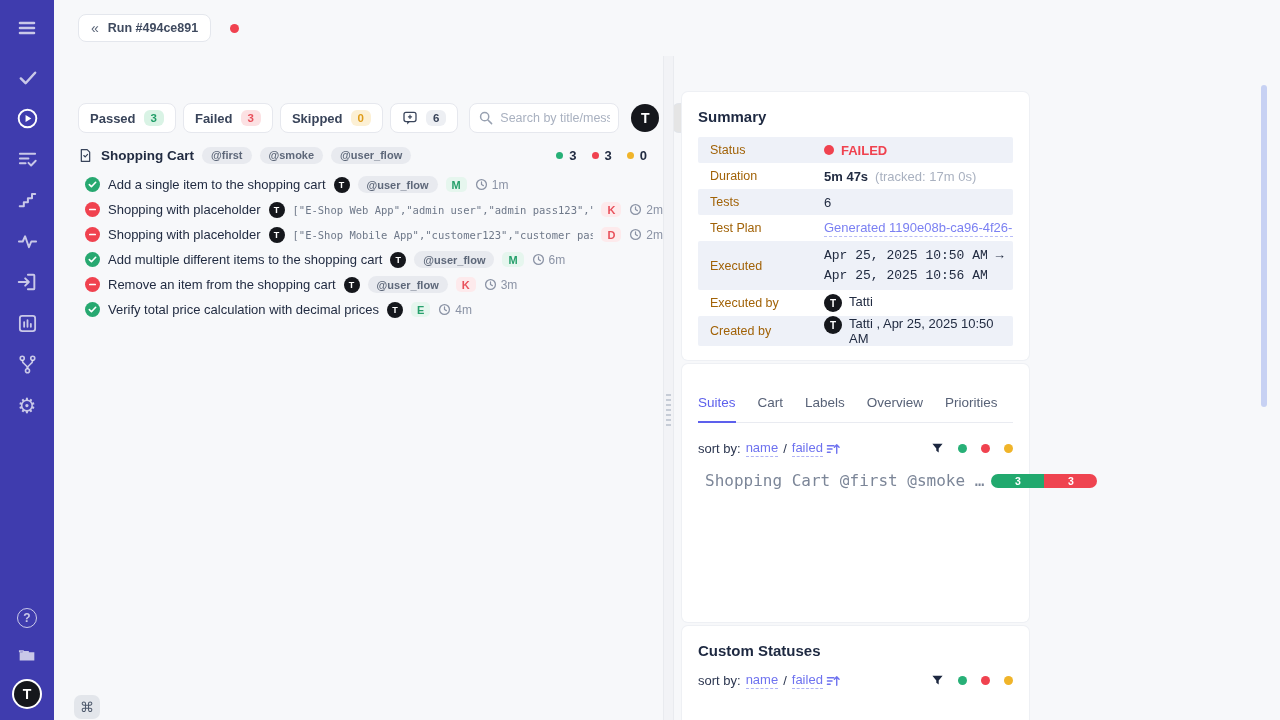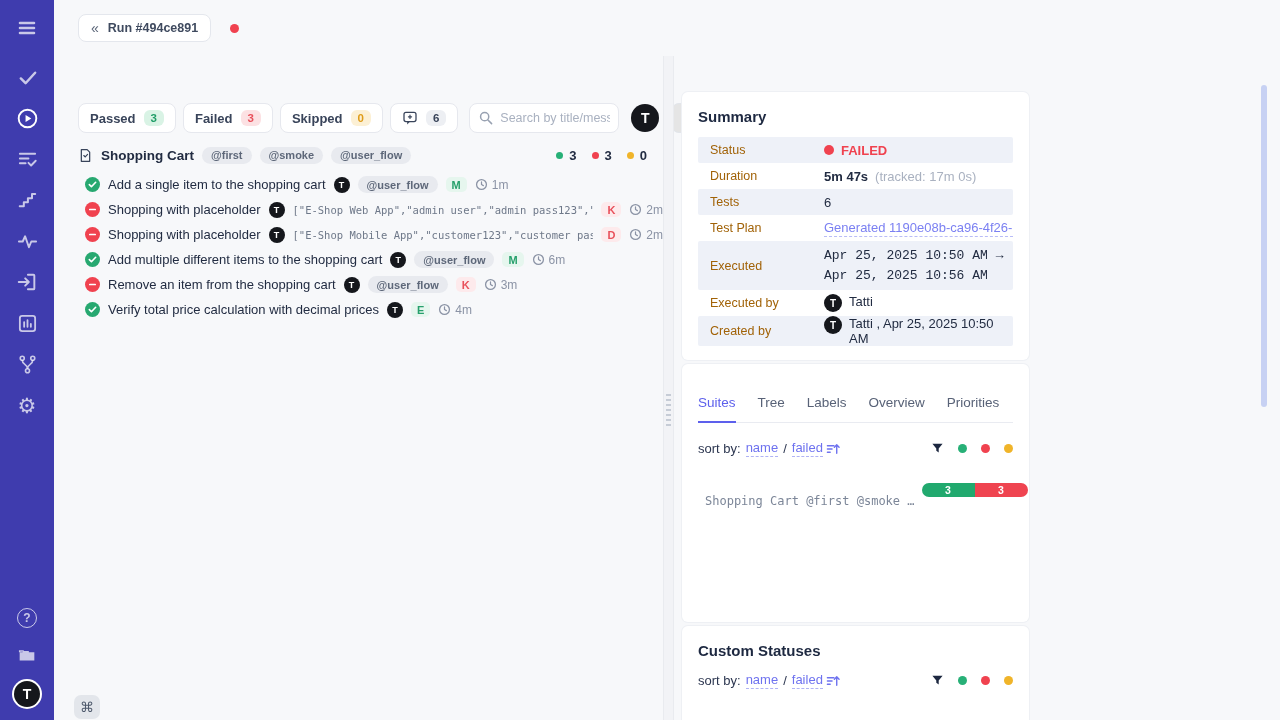--- a/index.html
+++ b/index.html
@@ -131,22 +131,22 @@
   .tab { font-size:13.5px; color:#586277; padding-bottom:11px; }
   .tab.active { color:#5d60ec; border-bottom:2px solid #5d60ec; margin-bottom:-1px; }
   .sort-row { display:flex; align-items:center; margin-top:17px; font-size:13px; color:#2c3650; }
   .sort-row .lbl { margin-right:5px; }
   .sort-link { color:#6e72ef; border-bottom:1px dashed #b0b3f5; padding-bottom:1px; cursor:pointer; }
   .sort-sep { margin:0 5px; }
   .sort-ico { margin-left:3px; display:flex; }
   .sort-right { margin-left:auto; display:flex; align-items:center; gap:14px; }
   .mini-dot { width:9px; height:9px; border-radius:50%; cursor:pointer; }
   .ov-row { display:flex; align-items:center; margin-top:14px; gap:7px; }
-  .mono-sm { font-family:"DejaVu Sans Mono",monospace; font-size:12px; color:#7c8698;
-    white-space:nowrap;margin-top:23px; }
+  .mono-sm { font-family:"DejaVu Sans Mono",monospace; font-size:16px; color:#7c8698;
+    white-space:nowrap; }
   .progress-pill { margin-left:auto; display:flex; width:106px; height:14px; border-radius:8px;
     overflow:hidden; font-size:10.5px; font-weight:700; color:#fff; flex-shrink:0; }
   .pp-green { background:#21a96e; flex:1; display:flex; align-items:center; justify-content:center; }
   .pp-red { background:#ef4450; flex:1; display:flex; align-items:center; justify-content:center; }
   .overview-card { min-height:258px; }
   .custom-card { height:160px; }
   .scroll-thumb { position:absolute; right:13px; top:29px; width:6px; height:322px;
     border-radius:3px; background:#c7d1f3; cursor:pointer; }
 </style>
 </head>
@@ -470,21 +470,21 @@
                 <span class="avatar-18">T</span>
                 <span>Tatti , Apr 25, 2025 10:50 AM</span>
               </span>
             </div>
           </div>
         </div>
 
         <div class="card overview-card">
           <div class="tabs">
             <span class="tab active">Suites</span>
-            <span class="tab">Tree</span>
+            <span class="tab">Cart</span>
             <span class="tab">Labels</span>
             <span class="tab">Overview</span>
             <span class="tab">Priorities</span>
           </div>
           <div class="sort-row">
             <span class="lbl">sort by:</span>
             <span class="sort-link">name</span>
             <span class="sort-sep">/</span>
             <span class="sort-link">failed</span>
             <span class="sort-ico">

